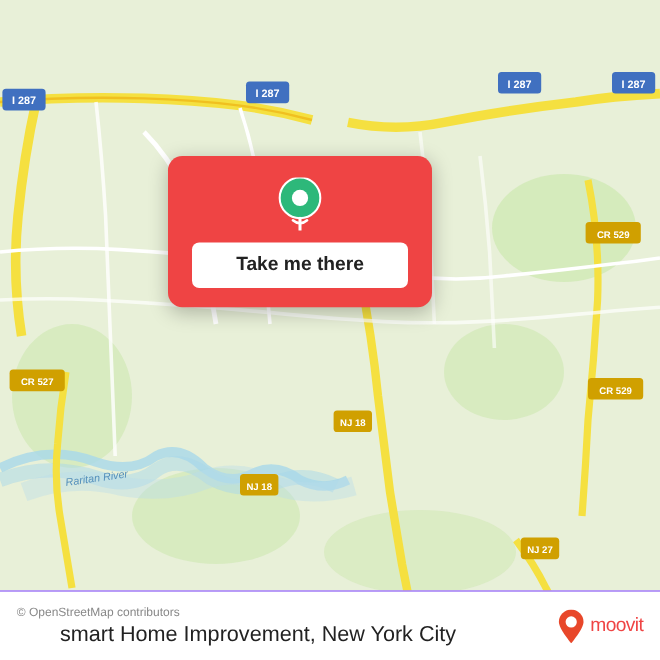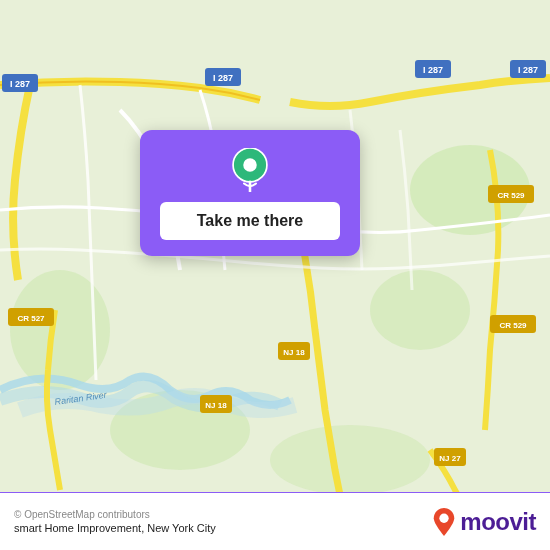--- a/index.html
+++ b/index.html
@@ -35,21 +35,21 @@
       width: 100%;
       height: 100%;
     }
 
     
     #popup-card {
       position: absolute;
       top: 130px;
       left: 140px;
       width: 220px;
-      background: #8b5cf6;
+      background: #ef4444;
       border-radius: 12px;
       padding: 18px 20px 16px 20px;
       display: flex;
       flex-direction: column;
       align-items: center;
       box-shadow: 0 4px 16px rgba(0,0,0,0.25);
     }
 
     #pin-icon {
       width: 44px;
@@ -90,40 +90,41 @@
       flex-direction: column;
       gap: 2px;
     }
 
     #osm-attribution {
       font-size: 10px;
       color: #888;
     }
 
     #business-name {
-      font-size: 11px;
+      font-size: 18px;
       color: #222;
       font-weight: 500;
+      margin-left: 36px;
     }
 
     #moovit-logo {
       display: flex;
       align-items: center;
       gap: 5px;
     }
 
     .moovit-pin {
       width: 22px;
       height: 28px;
     }
 
     #moovit-text {
-      font-size: 24px;
-      font-weight: 700;
-      color: #4c1d95;
+      font-size: 16px;
+      font-weight: 400;
+      color: #ef4444;
       letter-spacing: -0.5px;
     }
   </style>
 </head>
 <body>
 
 <div id="map-container">
   <div id="map-bg"></div>
 
   <svg id="map-svg" viewBox="0 0 550 490">

